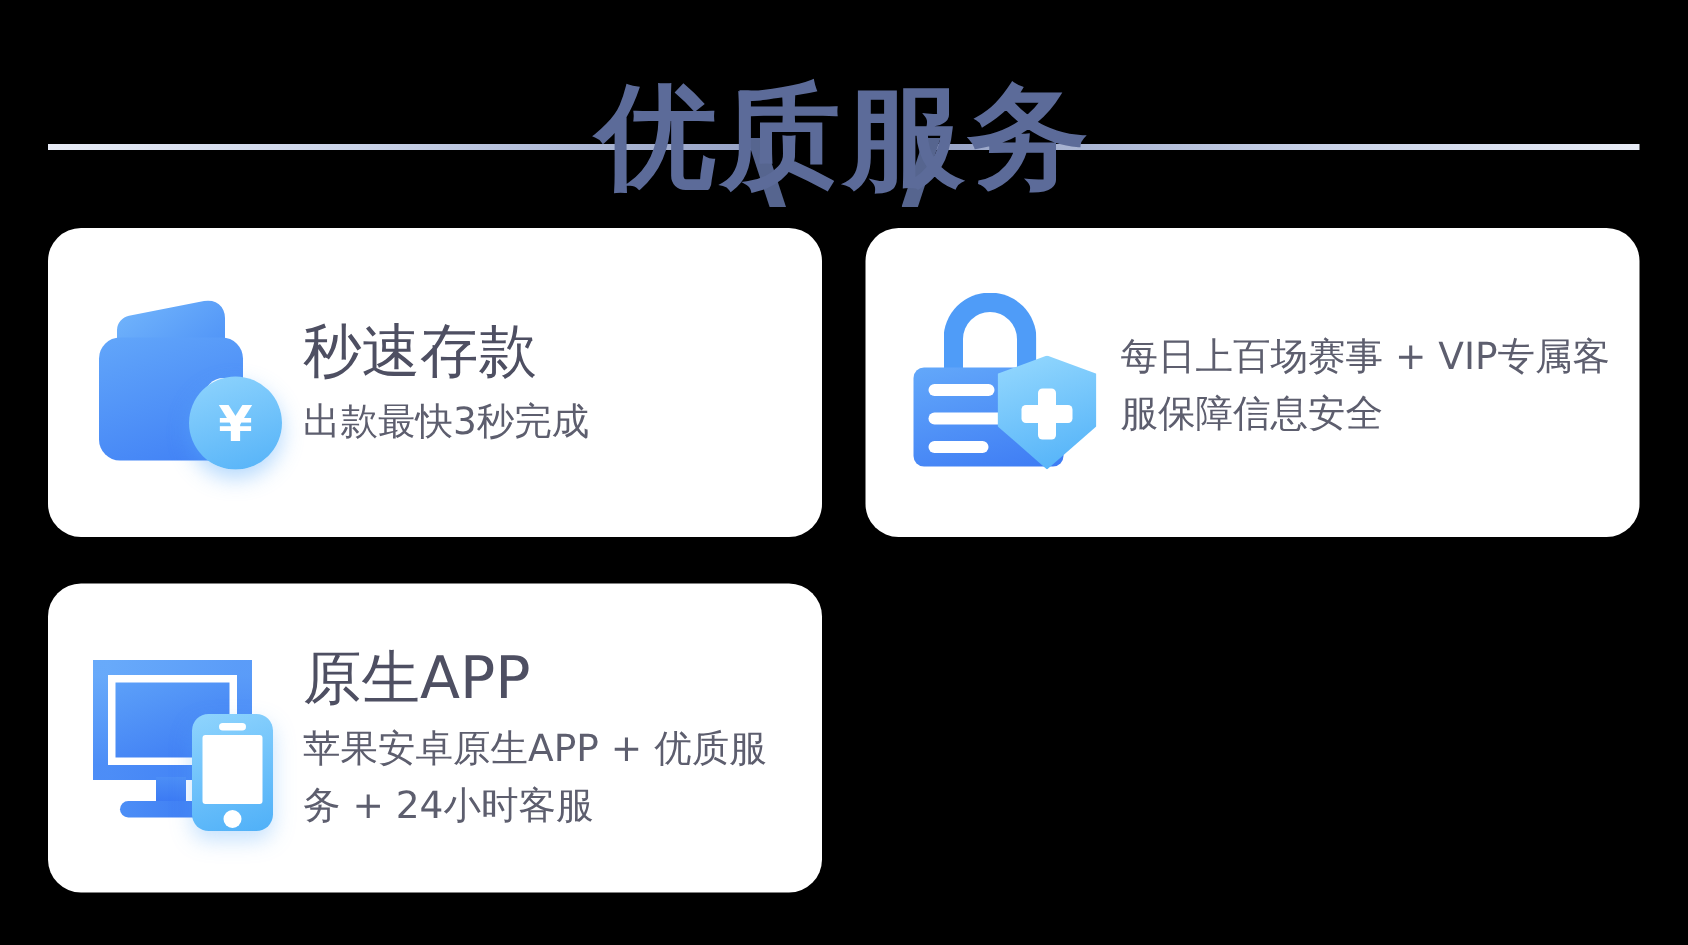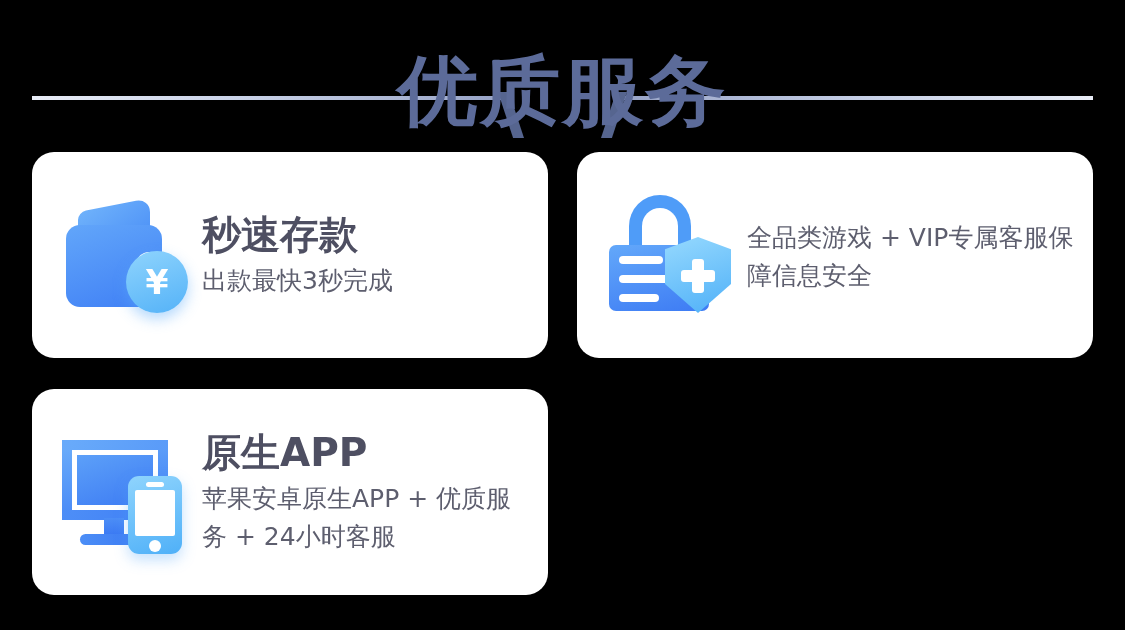--- a/index.html
+++ b/index.html
@@ -58,21 +58,21 @@
     display:flex;align-items:center;
     padding:0 18px 0 26px;box-sizing:border-box;
     overflow:hidden;
   }
   .icon-wrap{
     width:132px;height:132px;flex:0 0 132px;
     position:relative;margin-right:12px;
   }
   .txt{display:flex;flex-direction:column;justify-content:center;min-width:0;}
   .c-title{
-    font-size:39px;line-height:47px;font-weight:700;color:#4e4f62;
+    font-size:39px;line-height:47px;font-weight:400;color:#4e4f62;
     font-family:"DejaVu Sans","Liberation Sans",sans-serif;
     letter-spacing:0px;white-space:nowrap;
   }
   .c-sub{
     font-size:25px;line-height:38px;color:#5d5e6e;font-weight:400;
     font-family:"DejaVu Sans","Liberation Sans",sans-serif;
     margin-top:4px;
   }
   .card-b .c-sub, .card-c .c-sub, .card-d .c-sub{max-width:345px;}
   .card-a .c-sub{white-space:nowrap;text-align:right;}
@@ -240,21 +240,21 @@
           <i class="ln1"></i>
           <i class="ln2"></i>
           <i class="ln3"></i>
         </div>
       <div class="l-shield">
           <i class="lc-v"></i>
           <i class="lc-h"></i>
         </div>
     </div>
     <div class="txt">
-      <div class="c-sub">全品类游戏 + VIP专属客服保障信息安全</div>
+      <div class="c-sub">每日上百场赛事 + VIP专属客服保障信息安全</div>
     </div>
   </div>
 
   <div class="card card-d">
     <div class="icon-wrap">
       <div class="d-mon"></div>
       <div class="d-neck"></div>
       <div class="d-base"></div>
       <div class="d-phone">
         <div class="spk"></div>

